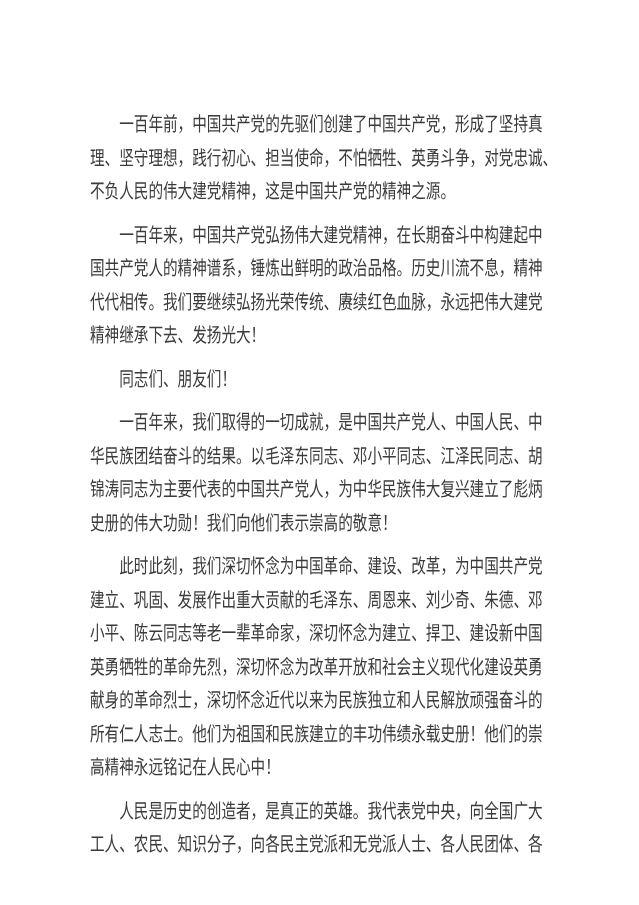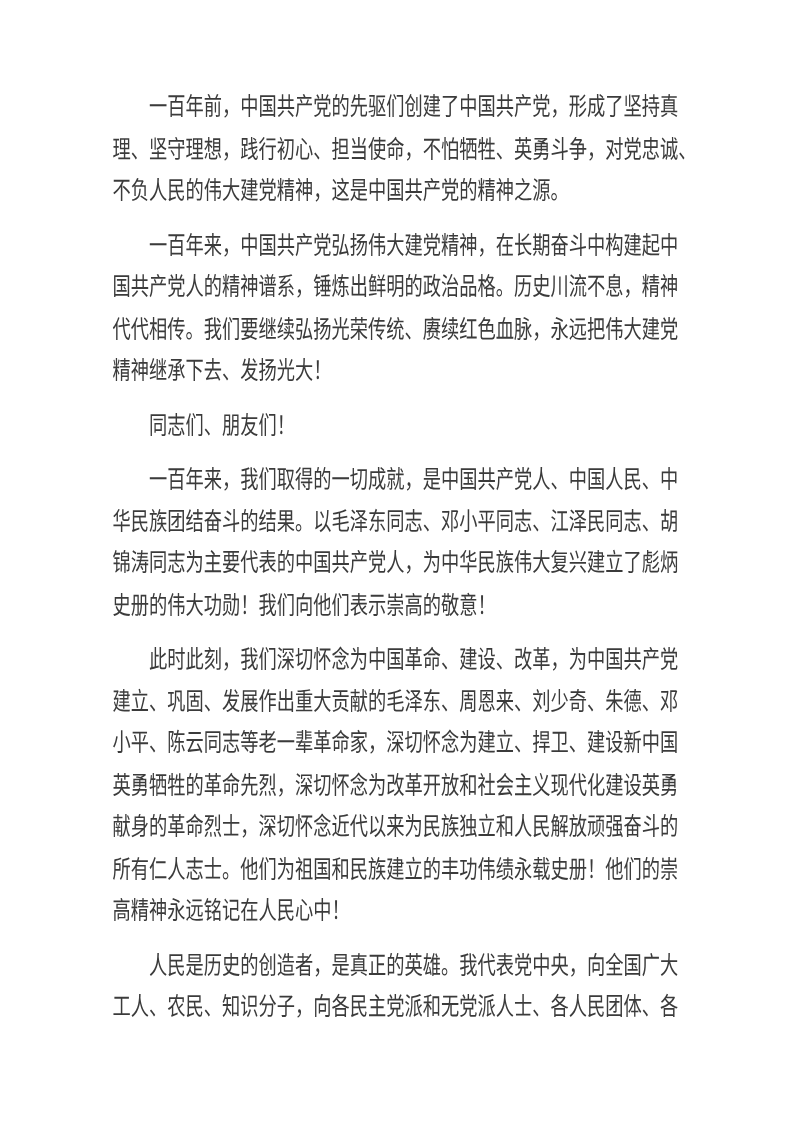--- a/index.html
+++ b/index.html
@@ -11,22 +11,21 @@
     height: 905px;
     background: #ffffff;
     overflow: hidden;
     font-family: "Liberation Sans", "DejaVu Sans", sans-serif;
   }
   .page {
     width: 639px;
     height: 652px;
     background: #ffffff;
     box-sizing: border-box;
-    padding-top: 42px;
-    margin-top: 28px;
+    padding-top: 108px;
   }
   .doc {
     margin-left: 90px;
     width: 640px;
     transform: scaleX(0.73);
     transform-origin: top left;
     color: #3b3b3b;
     font-size: 20px;
     line-height: 33.5px;
     font-weight: 400;

